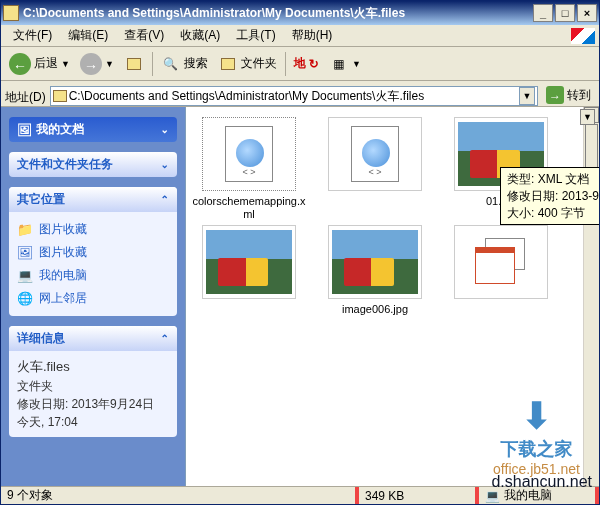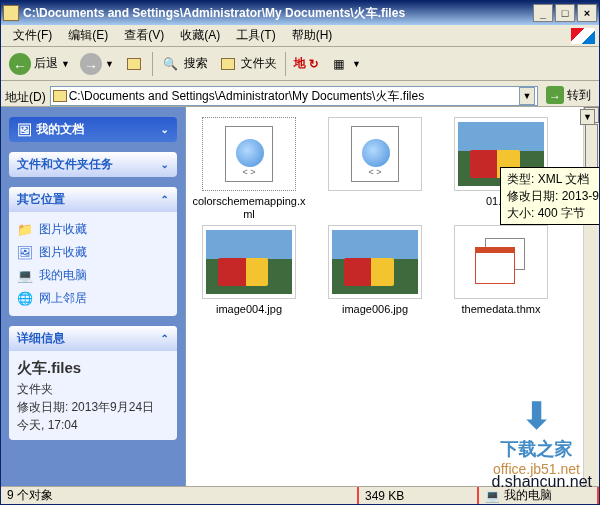--- a/index.html
+++ b/index.html
@@ -31,38 +31,38 @@
 .sidebar{width:185px;background:#6a8ccb;padding:10px 8px;overflow:hidden;border-right:1px solid #7f9db9}
 .panel{background:#eff3ff;border-radius:4px;margin-bottom:10px;overflow:hidden}
 .phdr{background:linear-gradient(#fff,#c6d3f7);padding:4px 8px;display:flex;align-items:center;justify-content:space-between;font-weight:bold;color:#215dc6}
 .phdr .chev{font-size:10px;color:#215dc6}
 .phdr.dark{background:linear-gradient(#2a5cd0,#4576d8);color:#fff}
 .phdr.dark .chev{color:#fff}
 .pbody{padding:6px 8px}
 .pitem{display:flex;align-items:center;gap:6px;padding:3px 0;color:#215dc6}
 .pico{width:16px;height:16px;display:flex;align-items:center;justify-content:center;font-size:13px}
 .detail{color:#333;font-size:11px;line-height:1.5}
-.detail b{font-weight:bold;font-size:15px}
+.detail b{font-weight:normal;font-size:13px}
 .content{flex:1;background:#fff;position:relative;overflow:hidden}
 .filegrid{display:flex;flex-wrap:wrap;padding:10px 4px;gap:4px 8px;align-content:flex-start}
 .file{width:118px;display:flex;flex-direction:column;align-items:center;gap:4px}
 .thumb{width:94px;height:74px;border:1px solid #ccc;background:#fff;display:flex;align-items:center;justify-content:center;padding:2px}
 .thumb.sel{border:1px dotted #888}
 .train{width:86px;height:64px;background:linear-gradient(#6fa8d8 0%,#6fa8d8 45%,#3e6a3e 45%,#3e6a3e 100%);position:relative}
 .train::after{content:"";position:absolute;left:12px;bottom:8px;width:50px;height:28px;background:linear-gradient(90deg,#c62828 0%,#c62828 55%,#f4c430 55%);border-radius:2px}
 .xml{width:48px;height:56px;background:#fff;border:1px solid #888;position:relative}
 .xml::before{content:"";position:absolute;top:12px;left:10px;width:28px;height:28px;border-radius:50%;background:radial-gradient(circle at 40% 40%,#b3d9ff,#4a90d9)}
 .xml::after{content:"< >";position:absolute;left:0;right:0;bottom:4px;text-align:center;font-size:9px;color:#666}
 .thmx{width:56px;height:48px;position:relative}
 .thmx::before{content:"";position:absolute;right:4px;top:0;width:38px;height:30px;background:#fff;border:1px solid #888}
 .thmx::after{content:"";position:absolute;left:2px;bottom:2px;width:38px;height:30px;background:#fff;border:1px solid #d04a2a;border-top:6px solid #d04a2a}
 .fname{font-size:11px;text-align:center;width:100%;word-break:break-all;line-height:1.2}
 .tooltip{position:absolute;left:314px;top:60px;background:#ffffe1;border:1px solid #000;padding:3px 6px;font-size:12px;line-height:1.4;z-index:10;white-space:nowrap}
 .sbar{height:18px;background:#ece9d8;border-top:1px solid #aca899;display:flex;align-items:center;font-size:11px}
-.sbar .cell{padding:0 6px;border-right:2px solid #ef4444;height:100%;display:flex;align-items:center}
+.sbar .cell{padding:0 6px;border-right:4px solid #ef4444;height:100%;display:flex;align-items:center}
 .sbar .f1{flex:1}
 .sbar .sz{width:120px}
 .sbar .comp{width:120px;display:flex;align-items:center;gap:4px}
 .watermark{position:absolute;right:20px;bottom:50px;display:flex;flex-direction:column;align-items:center;pointer-events:none;opacity:0.9}
 .wmlogo{font-size:36px;color:#2e7fc1;font-weight:bold}
 .wmtxt{font-size:18px;color:#2e7fc1;font-weight:bold}
 .wmurl{font-size:14px;color:#c08030}
 .watermark2{position:absolute;right:8px;bottom:36px;font-size:16px;color:#0f172a}
 .scrollv{position:absolute;right:0;top:0;bottom:0;width:16px;background:#ece9d8;border-left:1px solid #d4d0c8}
 .scrollv .arr{height:16px;background:#ece9d8;border:1px solid #808080;display:flex;align-items:center;justify-content:center;font-size:9px}
@@ -215,33 +215,31 @@
           <div class="file">
             <div class="thumb">
               <div class="train"></div>
             </div>
             <div class="fname">01.jpg</div>
           </div>
           <div class="file">
             <div class="thumb">
               <div class="train"></div>
             </div>
-            <div class="fname">image004.jpg</div>
           </div>
           <div class="file">
             <div class="thumb">
               <div class="train"></div>
             </div>
             <div class="fname">image006.jpg</div>
           </div>
           <div class="file">
             <div class="thumb">
               <div class="thmx"></div>
             </div>
-            <div class="fname">themedata.thmx</div>
           </div>
         </div>
       <div class="tooltip">
         <div>类型: XML 文档</div>
         <div>修改日期: 2013-9-24 17:04</div>
         <div>大小: 400 字节</div>
       </div>
       <div class="scrollv">
         <div class="arr">▲</div>
         <div class="thm"></div>

